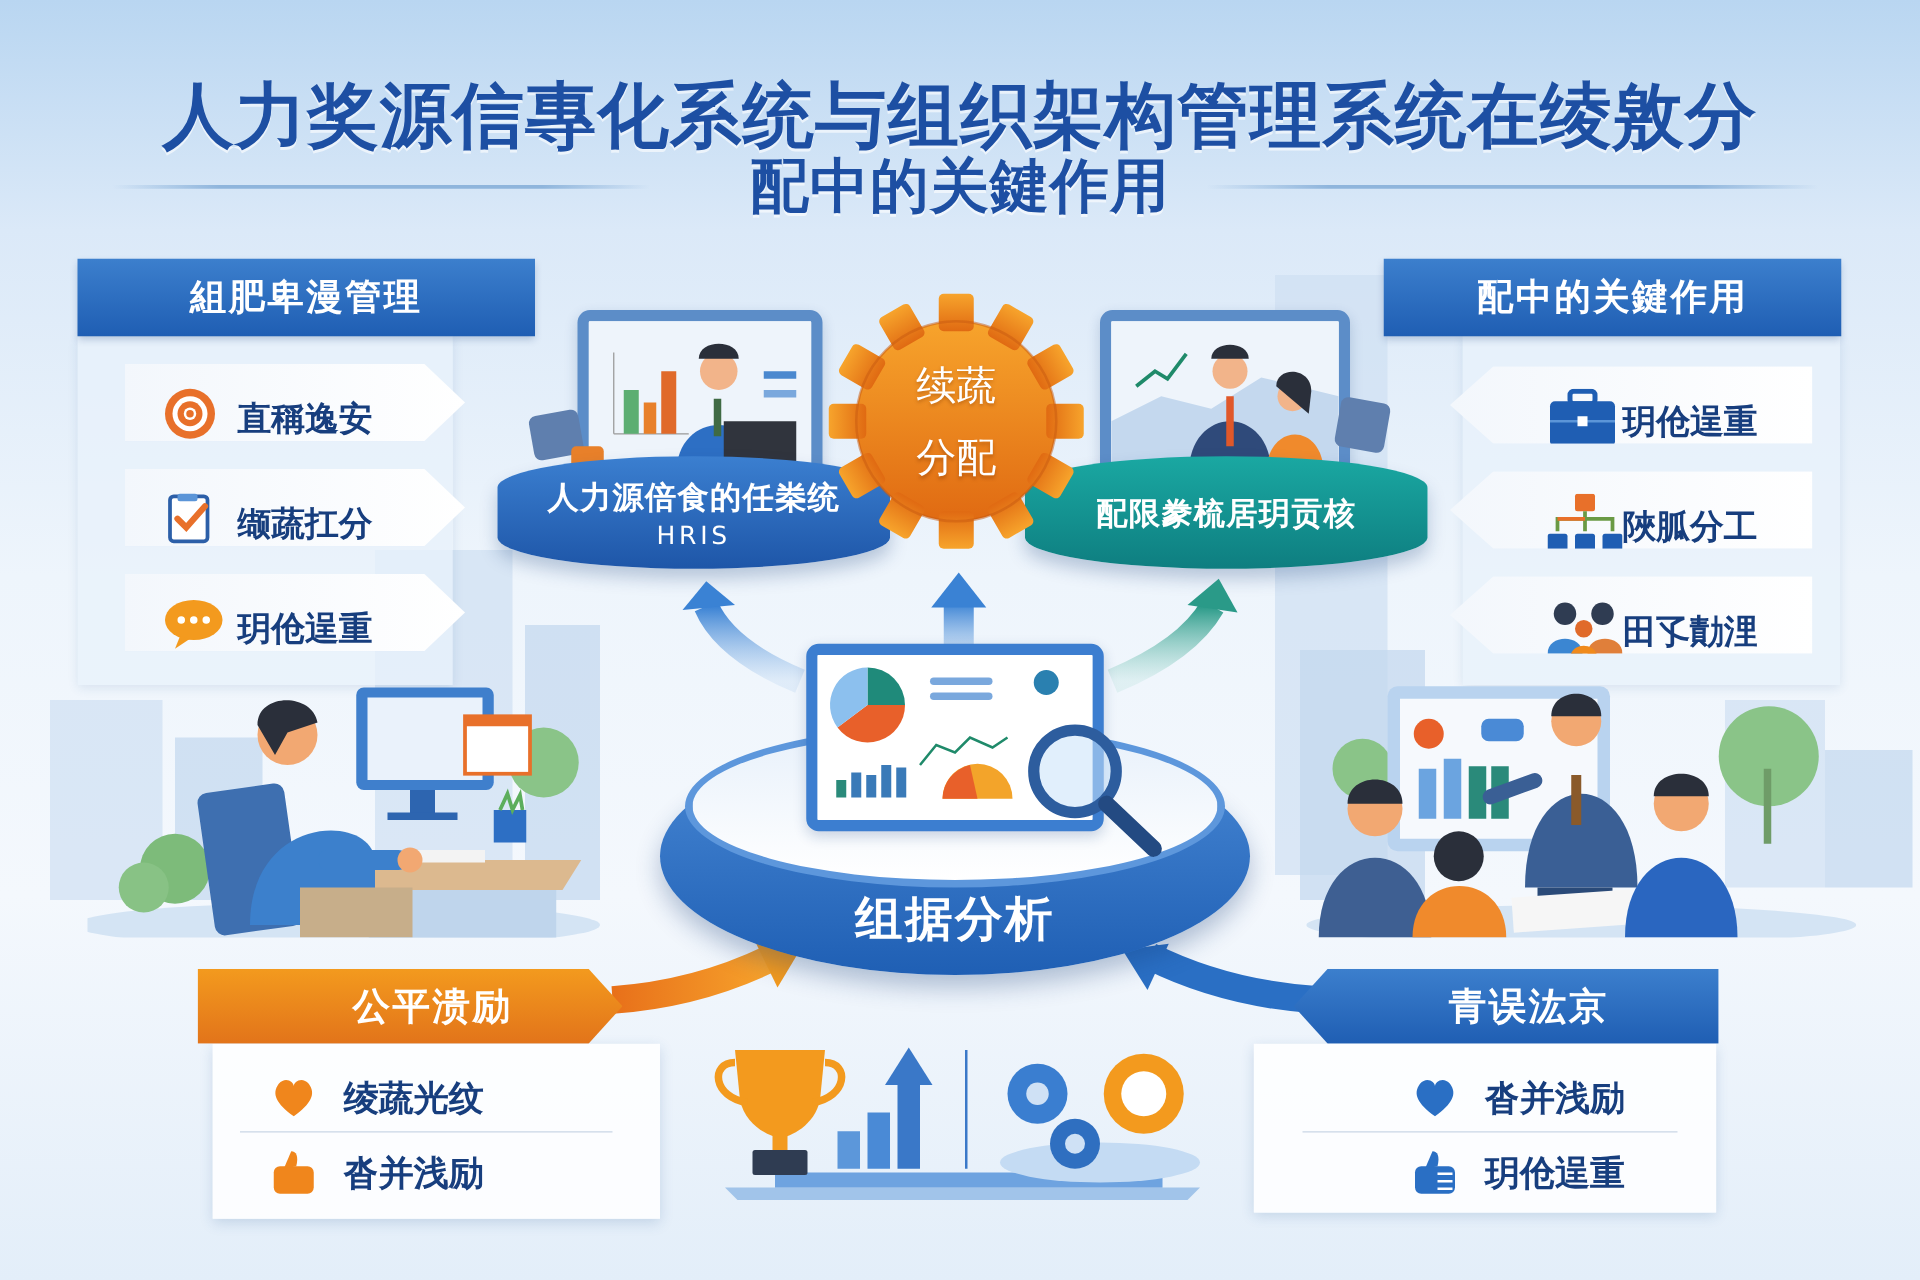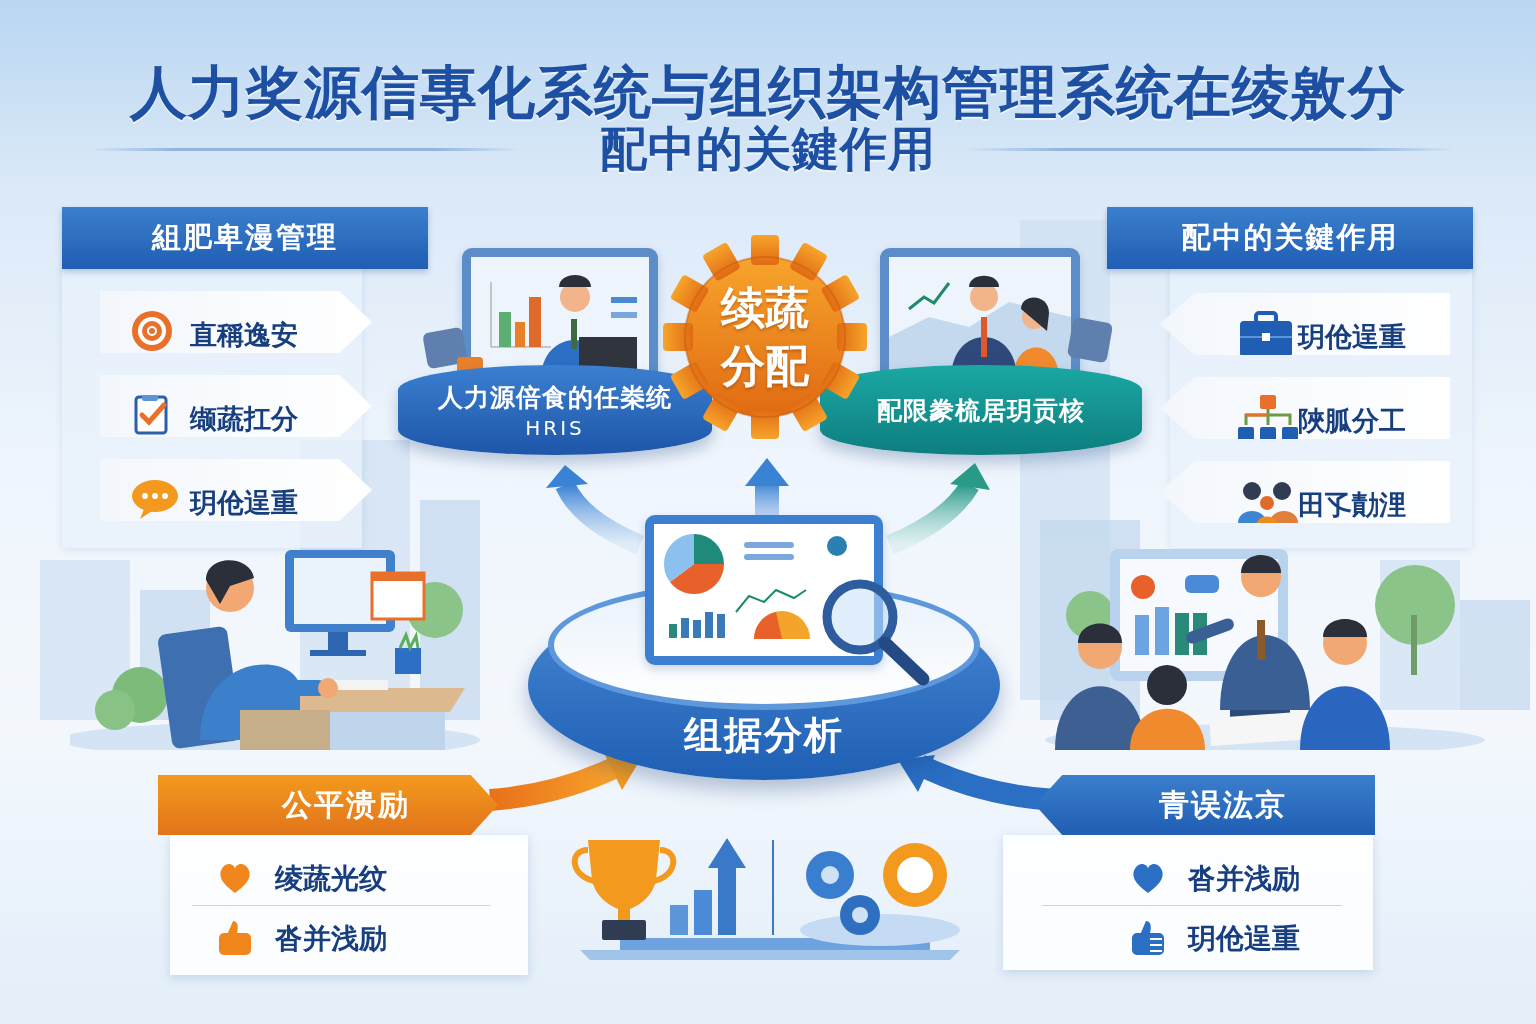--- a/index.html
+++ b/index.html
@@ -59,21 +59,21 @@
   .platform .main { font-size: 25px; letter-spacing: 1px; }
   .platform .sub { font-size: 20px; font-weight: normal; letter-spacing: 3px; margin-top: 2px; }
 
   .screen {
     position: absolute; background: #fff; border: 9px solid #5c8dc8; border-radius: 10px;
     box-shadow: 0 4px 10px rgba(20,60,120,.2);
   }
 
   
   .gear-wrap { position: absolute; left: 660px; top: 232px; width: 210px; height: 210px; }
-  .gear-text { position:absolute; left:0; top:0; width:210px; height:210px; display:flex; flex-direction:column; align-items:center; justify-content:center; color:#fff; font-weight:bold; font-size:44px; line-height:58px; text-shadow: 0 2px 3px rgba(120,50,0,.4); }
+  .gear-text { position:absolute; left:0; top:0; width:210px; height:210px; display:flex; flex-direction:column; align-items:center; justify-content:center; color:#fff; font-weight:normal; font-size:32px; line-height:58px; text-shadow: 0 2px 3px rgba(120,50,0,.4); }
 
   
   .center-disc {
     position:absolute; left:528px; top:590px; width:472px; height:190px; border-radius:50%;
     background: linear-gradient(180deg, #4a8ad6 0%, #1f5fb4 100%);
     box-shadow: 0 10px 20px rgba(20,60,120,.3);
   }
   .center-disc-top {
     position:absolute; left:548px; top:580px; width:432px; height:130px; border-radius:50%;
     background: linear-gradient(180deg, #e8f1fb, #ffffff);

